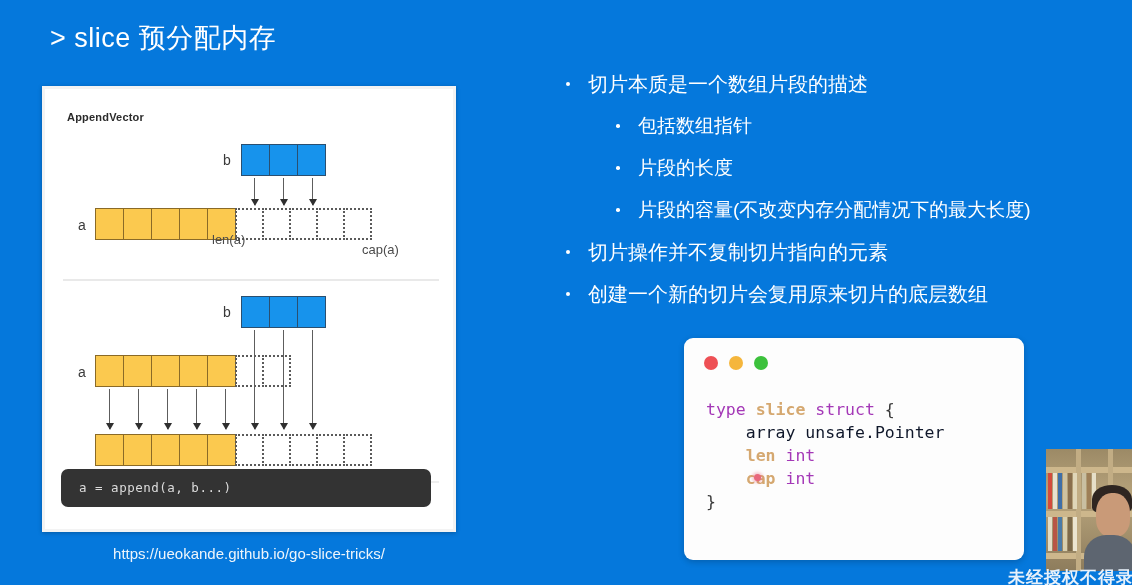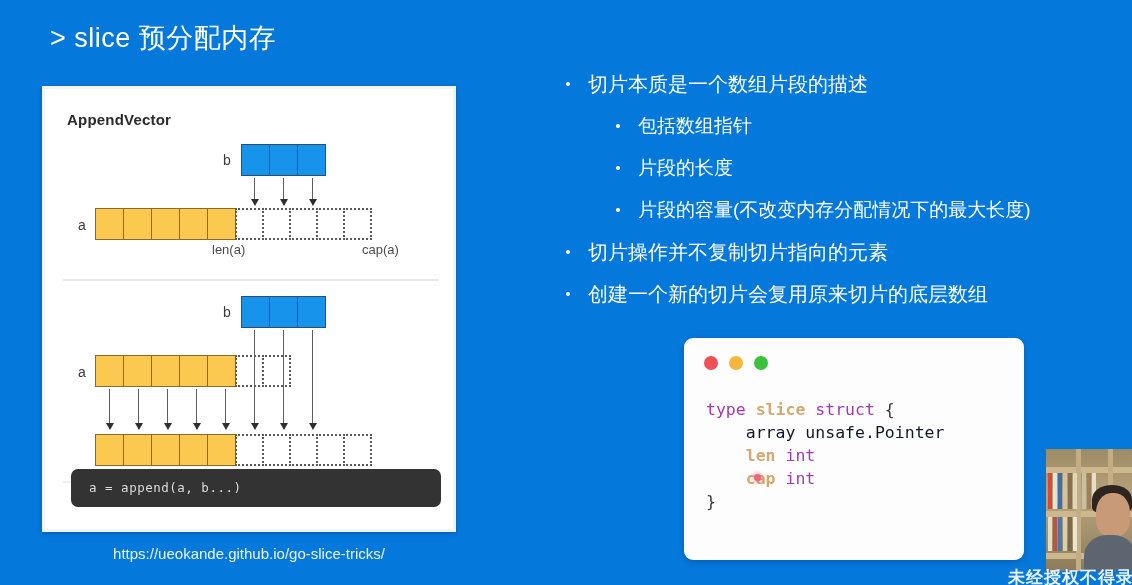--- a/index.html
+++ b/index.html
@@ -36,21 +36,21 @@
     height: 446px;
     background: #ffffff;
     border: 3px solid #f3f3f3;
     box-shadow: 0 1px 4px rgba(0,0,0,0.25);
     box-sizing: border-box;
   }
   #panel-title {
     position: absolute;
     left: 22px;
     top: 22px;
-    font-size: 15px;
+    font-size: 11px;
     font-weight: bold;
     color: #2b2b2b;
     letter-spacing: 0.2px;
   }
   .divider {
     position: absolute;
     left: 18px;
     width: 376px;
     height: 2px;
     background: #e9e9e9;
@@ -103,21 +103,21 @@
     bottom: -1px;
     width: 0; height: 0;
     border-left: 4px solid transparent;
     border-right: 4px solid transparent;
     border-top: 7px solid #2f2f2f;
   }
 
   
   #codebar {
     position: absolute;
-    left: 26px;
+    left: 16px;
     top: 380px;
     width: 370px;
     height: 38px;
     background: #333333;
     border-radius: 7px;
     box-sizing: border-box;
   }
   #codebar span {
     position: absolute;
     left: 18px;
@@ -300,21 +300,21 @@
       <div class="cell solid-yellow"></div>
       <div class="cell solid-yellow"></div>
       <div class="cell solid-yellow"></div>
       <div class="cell dotted"></div>
       <div class="cell dotted"></div>
       <div class="cell dotted"></div>
       <div class="cell dotted"></div>
       <div class="cell dotted"></div>
     </div>
     <div class="row-label" style="left:33px; top:128px;">a</div>
-    <div class="axis-label" style="left:167px; top:153px;">len(a)</div>
+    <div class="axis-label" style="left:167px; top:143px;">len(a)</div>
     <div class="axis-label" style="left:317px; top:153px;text-align:right;">cap(a)</div>
 
     <div class="divider" style="top:190px;"></div>
 
     <div class="row" style="left:196px; top:207px;">
       <div class="cell solid-blue"></div>
       <div class="cell solid-blue"></div>
       <div class="cell solid-blue"></div>
     </div>
     <div class="row-label" style="left:178px; top:215px;">b</div>

